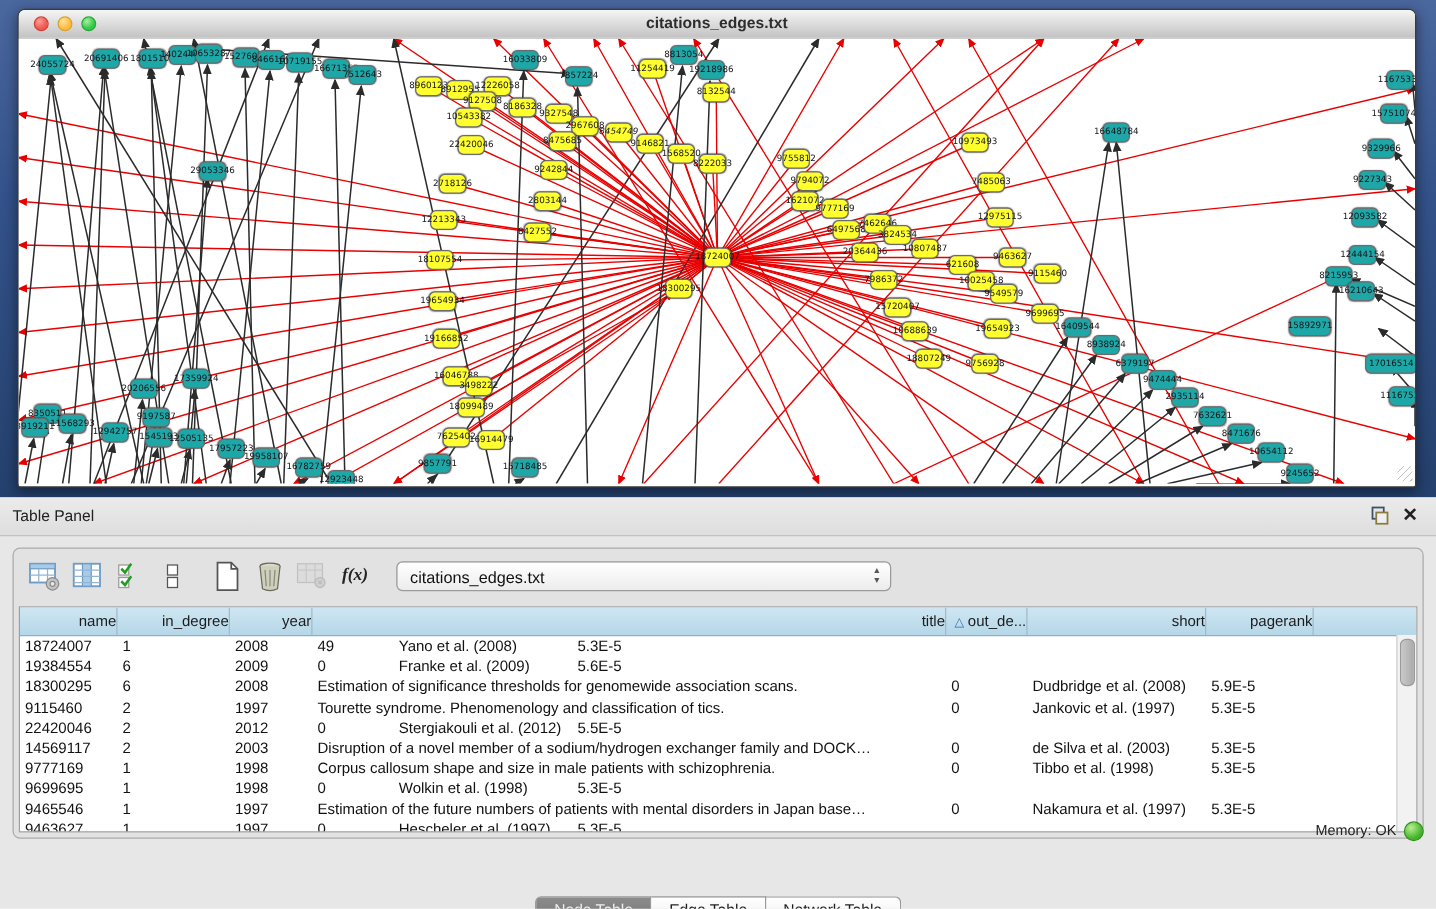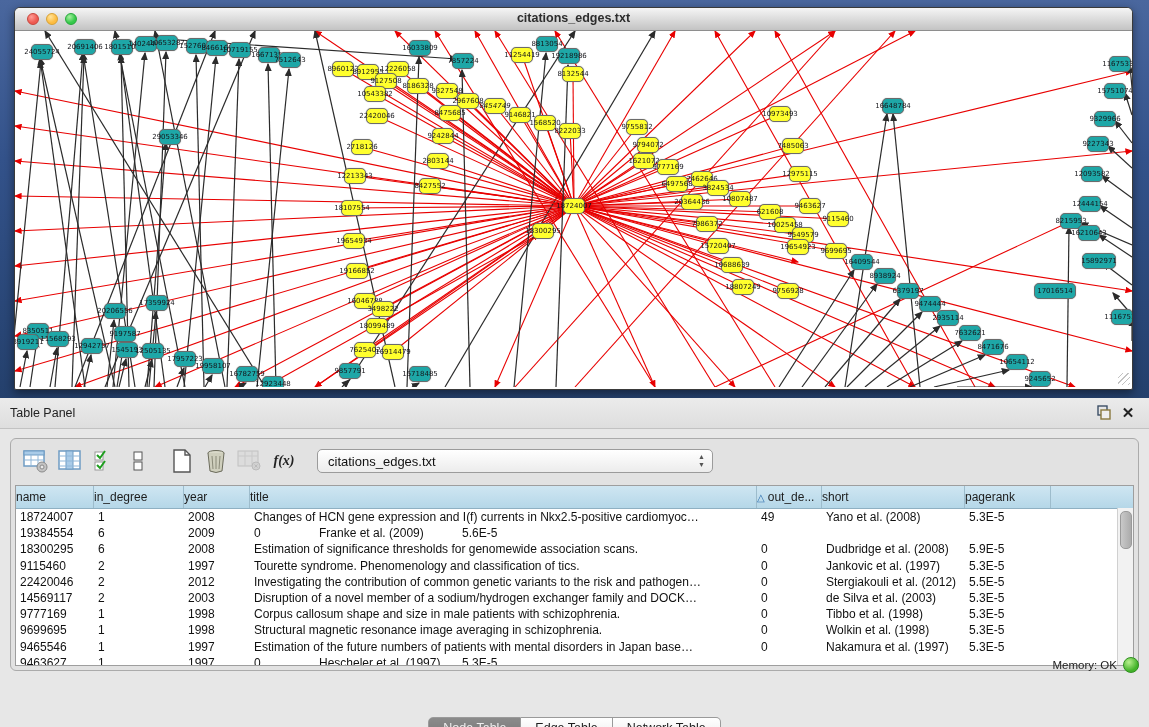--- a/index.html
+++ b/index.html
@@ -49,21 +49,21 @@
         font-size:14px;color:#222;}
   .combo{margin-left:14px;width:396px;height:24px;border:1px solid #9b9b9b;border-radius:5px;
         background:linear-gradient(180deg,#ffffff,#ececec);position:relative;
         font-size:13px;color:#111;line-height:23px;padding-left:10px;box-sizing:border-box;}
   .combo .steppers{position:absolute;right:7px;top:3px;font-size:7px;line-height:8px;
         color:#555;text-align:center;}
   .tablewrap{position:absolute;left:4px;right:4px;top:46px;bottom:4px;background:#fff;
         border:1px solid #9e9e9e;overflow:hidden;}
   .thead{display:flex;height:22px;background:linear-gradient(180deg,#cfe6f2,#b5d7e8);
         border-bottom:1px solid #8fb0c2;}
-  .th{font-size:12px;color:#1c1c1c;text-align:left;line-height:22px;
+  .th{font-size:12px;color:#1c1c1c;text-align:right;line-height:22px;
         border-right:1px solid #9dbccc;box-sizing:border-box;overflow:hidden;white-space:nowrap;}
   .th .sort{color:#2f6fae;font-size:10px;margin-right:3px;}
   .tr{display:flex;height:16.2px;}
   .td{font-size:12px;color:#111;line-height:16px;padding-left:4px;box-sizing:border-box;
         overflow:hidden;white-space:nowrap;}
   .vscroll{position:absolute;right:0;top:22px;bottom:0;width:15px;background:#f2f2f2;
         border-left:1px solid #d0d0d0;}
   .vthumb{position:absolute;left:2px;top:3px;width:10px;height:36px;border-radius:5px;
         background:linear-gradient(90deg,#c9c9c9,#ababab);border:1px solid #9a9a9a;}
   
@@ -389,21 +389,21 @@
           </div>
           <div class="node y" style="left: 777px; top: 196px;">
             <span>9549579</span>
           </div>
           <div class="node y" style="left: 692px; top: 207px;">
             <span>15720407</span>
           </div>
           <div class="node y" style="left: 706px; top: 226px;">
             <span>10688639</span>
           </div>
-          <div class="node y" style="left: 772px; top: 208px;">
+          <div class="node y" style="left: 772px; top: 224px;">
             <span>19654923</span>
           </div>
           <div class="node y" style="left: 717px; top: 248px;">
             <span>18807249</span>
           </div>
           <div class="node y" style="left: 762px; top: 252px;">
             <span>9756928</span>
           </div>
           <div class="node y" style="left: 754px; top: 75px;">
             <span>10973493</span>
@@ -563,24 +563,24 @@
           </div>
           <div class="node t" style="left: 1064px; top: 165px;">
             <span>12444154</span>
           </div>
           <div class="node t" style="left: 1045px; top: 182px;">
             <span>8215953</span>
           </div>
           <div class="node t" style="left: 1063px; top: 194px;">
             <span>16210643</span>
           </div>
-          <div class="node t" style="left: 1067px; top: 222px; padding-left: 32px;">
+          <div class="node t" style="left: 1016px; top: 222px; padding-left: 32px;">
             <span>15892971</span>
           </div>
-          <div class="node t" style="left: 1019px; top: 252px; padding-left: 40px;">
+          <div class="node t" style="left: 1077px; top: 252px; padding-left: 40px;">
             <span>17016514</span>
           </div>
           <div class="node t" style="left: 1096px; top: 278px;">
             <span>11167533</span>
           </div>
           <div class="node y" style="left: 548px; top: 167px;">
             <span>18724007</span>
           </div>
         </div>
       <div class="grip"></div>
@@ -677,21 +677,20 @@
           <div class="th" style="width: 507px;">title</div>
           <div class="th" style="width: 65px;"><span class="sort">△</span>out_de...</div>
           <div class="th" style="width: 143px;">short</div>
           <div class="th" style="width: 86px;">pagerank</div>
         </div>
       <div id="tbody">
           <div class="tr">
             <div class="td" style="width: 78px;">18724007</div>
             <div class="td" style="width: 90px;">1</div>
             <div class="td" style="width: 66px;">2008</div>
-            <div class="td" style="width: 507px;">Changes of HCN gene expression and I(f) currents in Nkx2.5-positive cardiomyoc…</div>
             <div class="td" style="width: 65px;">49</div>
             <div class="td" style="width: 143px;">Yano et al. (2008)</div>
             <div class="td" style="width: 86px;">5.3E-5</div>
           </div>
           <div class="tr">
             <div class="td" style="width: 78px;">19384554</div>
             <div class="td" style="width: 90px;">6</div>
             <div class="td" style="width: 66px;">2009</div>
             <div class="td" style="width: 65px;">0</div>
             <div class="td" style="width: 143px;">Franke et al. (2009)</div>
@@ -712,21 +711,20 @@
             <div class="td" style="width: 66px;">1997</div>
             <div class="td" style="width: 507px;">Tourette syndrome. Phenomenology and classification of tics.</div>
             <div class="td" style="width: 65px;">0</div>
             <div class="td" style="width: 143px;">Jankovic et al. (1997)</div>
             <div class="td" style="width: 86px;">5.3E-5</div>
           </div>
           <div class="tr">
             <div class="td" style="width: 78px;">22420046</div>
             <div class="td" style="width: 90px;">2</div>
             <div class="td" style="width: 66px;">2012</div>
-            <div class="td" style="width: 507px;">Investigating the contribution of common genetic variants to the risk and pathogen…</div>
             <div class="td" style="width: 65px;">0</div>
             <div class="td" style="width: 143px;">Stergiakouli et al. (2012)</div>
             <div class="td" style="width: 86px;">5.5E-5</div>
           </div>
           <div class="tr">
             <div class="td" style="width: 78px;">14569117</div>
             <div class="td" style="width: 90px;">2</div>
             <div class="td" style="width: 66px;">2003</div>
             <div class="td" style="width: 507px;">Disruption of a novel member of a sodium/hydrogen exchanger family and DOCK…</div>
             <div class="td" style="width: 65px;">0</div>
@@ -739,21 +737,20 @@
             <div class="td" style="width: 66px;">1998</div>
             <div class="td" style="width: 507px;">Corpus callosum shape and size in male patients with schizophrenia.</div>
             <div class="td" style="width: 65px;">0</div>
             <div class="td" style="width: 143px;">Tibbo et al. (1998)</div>
             <div class="td" style="width: 86px;">5.3E-5</div>
           </div>
           <div class="tr">
             <div class="td" style="width: 78px;">9699695</div>
             <div class="td" style="width: 90px;">1</div>
             <div class="td" style="width: 66px;">1998</div>
-            <div class="td" style="width: 507px;">Structural magnetic resonance image averaging in schizophrenia.</div>
             <div class="td" style="width: 65px;">0</div>
             <div class="td" style="width: 143px;">Wolkin et al. (1998)</div>
             <div class="td" style="width: 86px;">5.3E-5</div>
           </div>
           <div class="tr">
             <div class="td" style="width: 78px;">9465546</div>
             <div class="td" style="width: 90px;">1</div>
             <div class="td" style="width: 66px;">1997</div>
             <div class="td" style="width: 507px;">Estimation of the future numbers of patients with mental disorders in Japan base…</div>
             <div class="td" style="width: 65px;">0</div>

